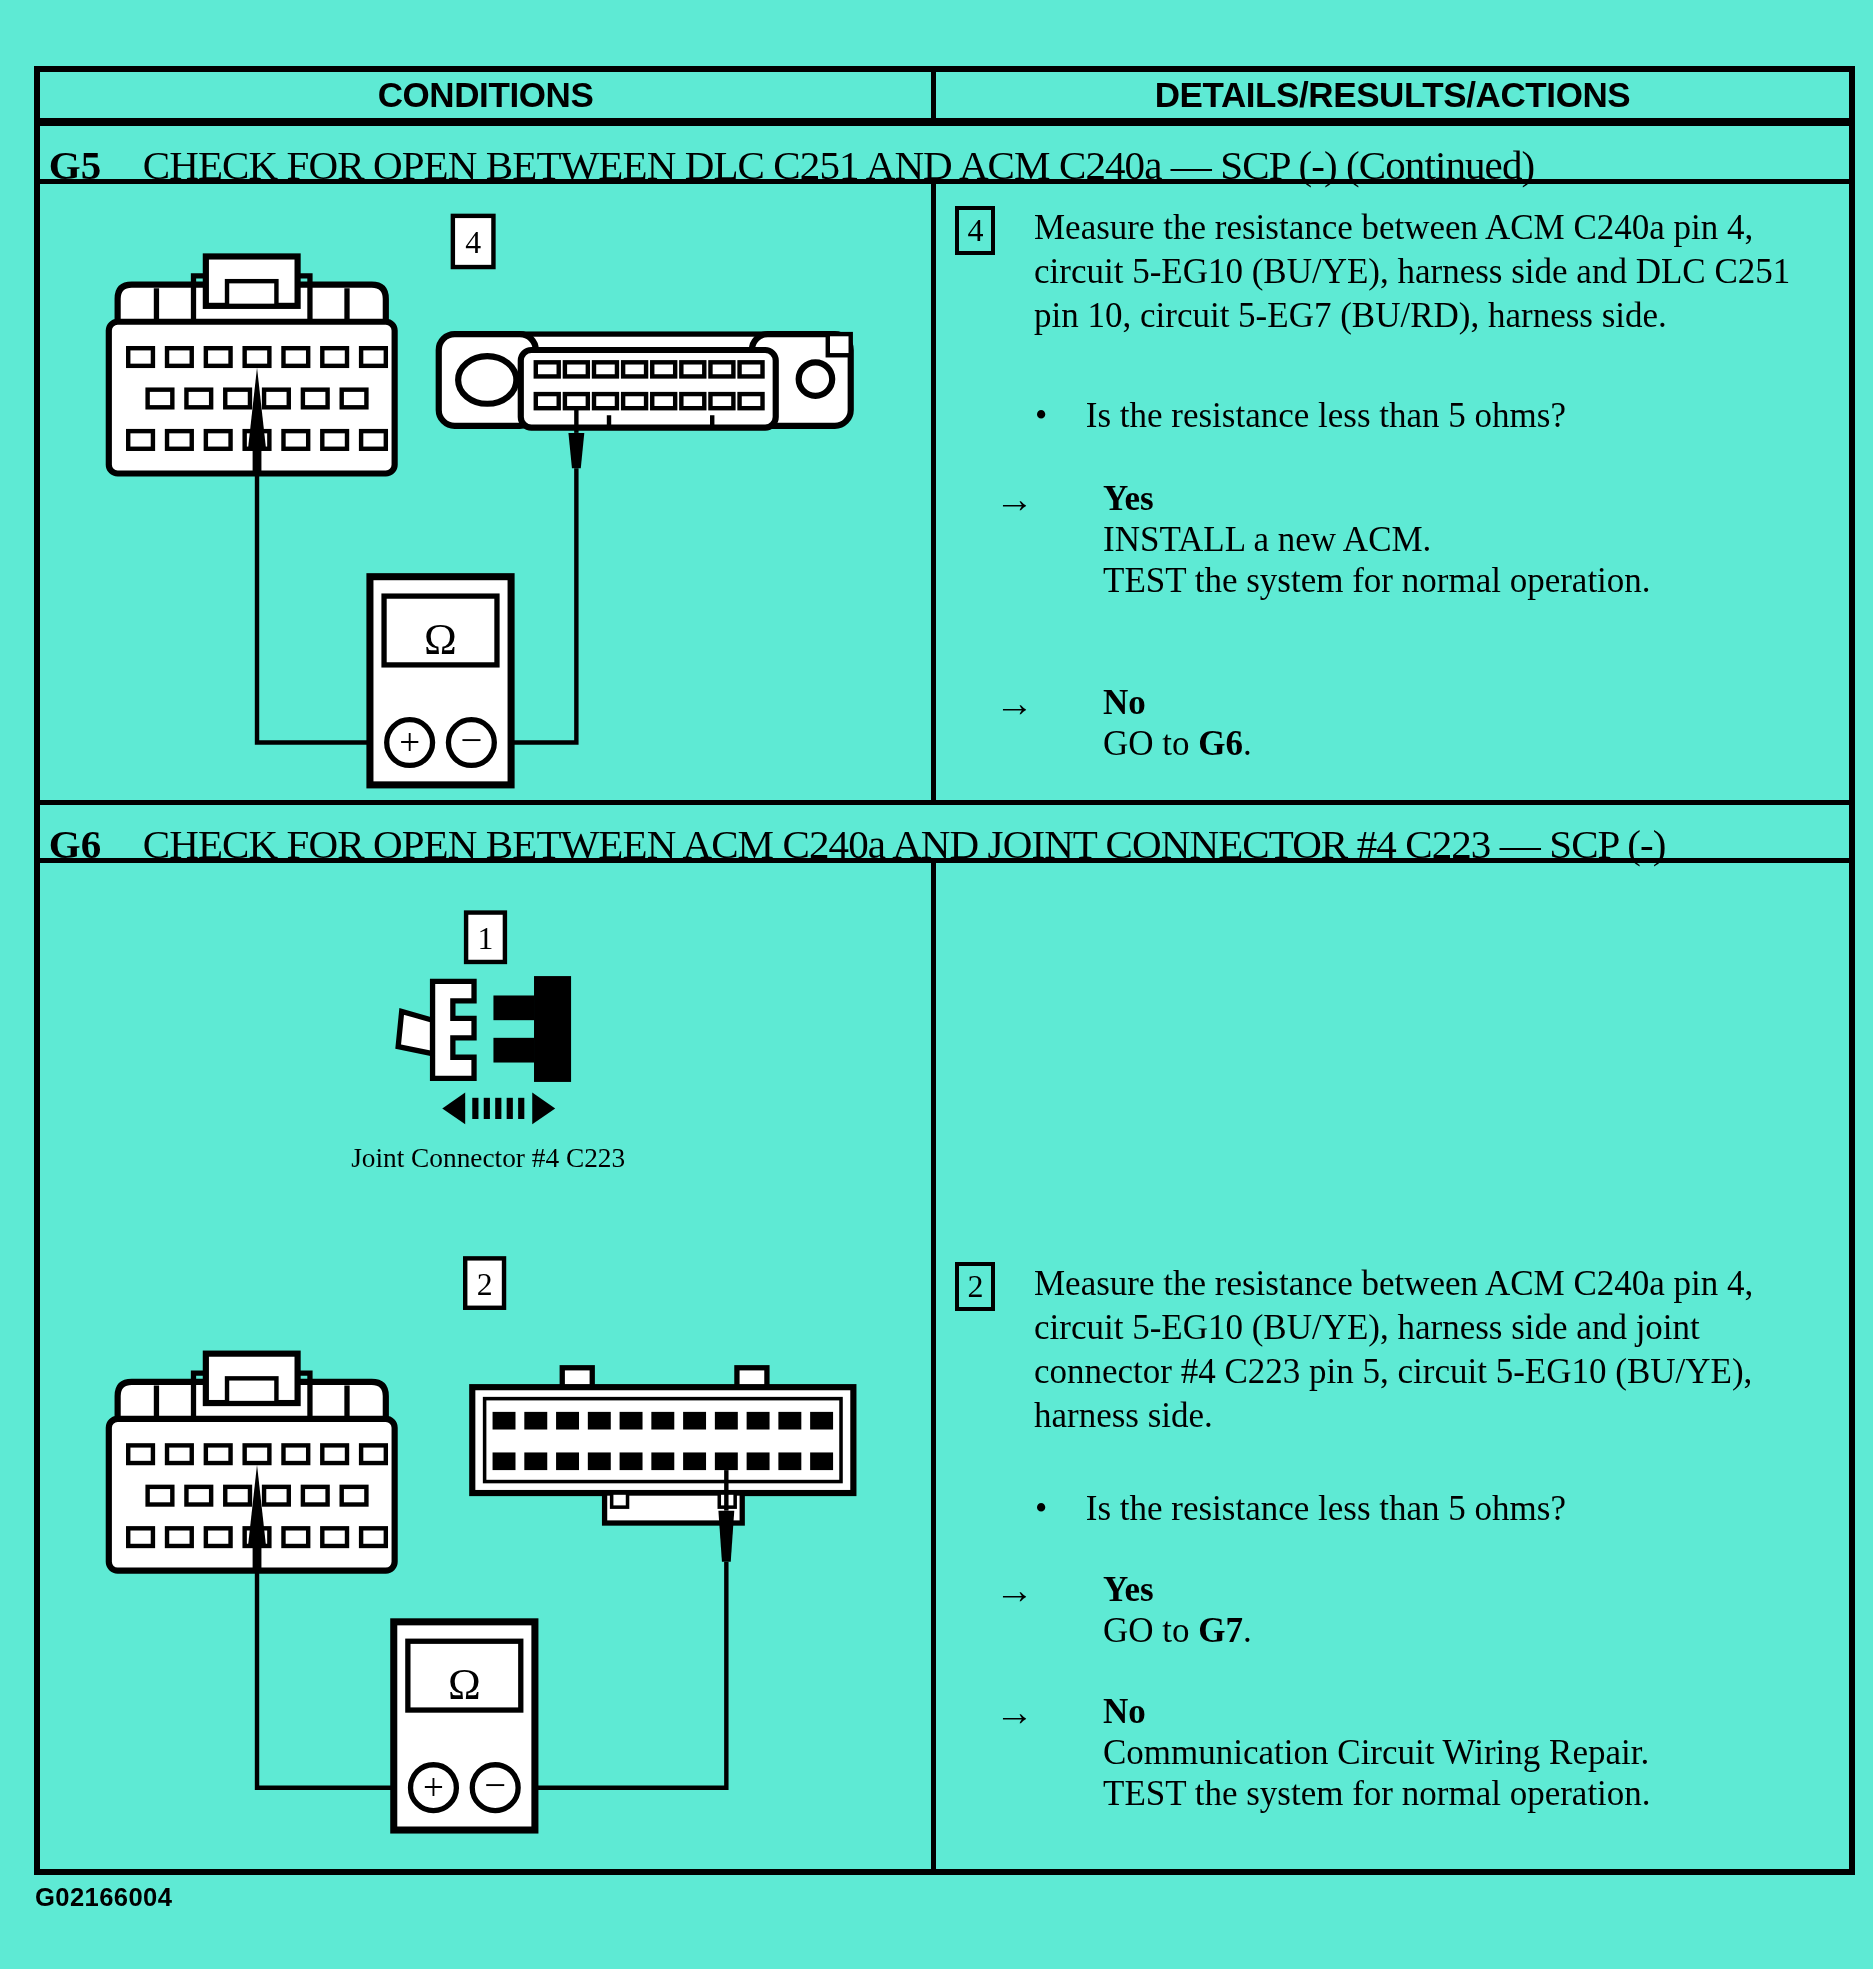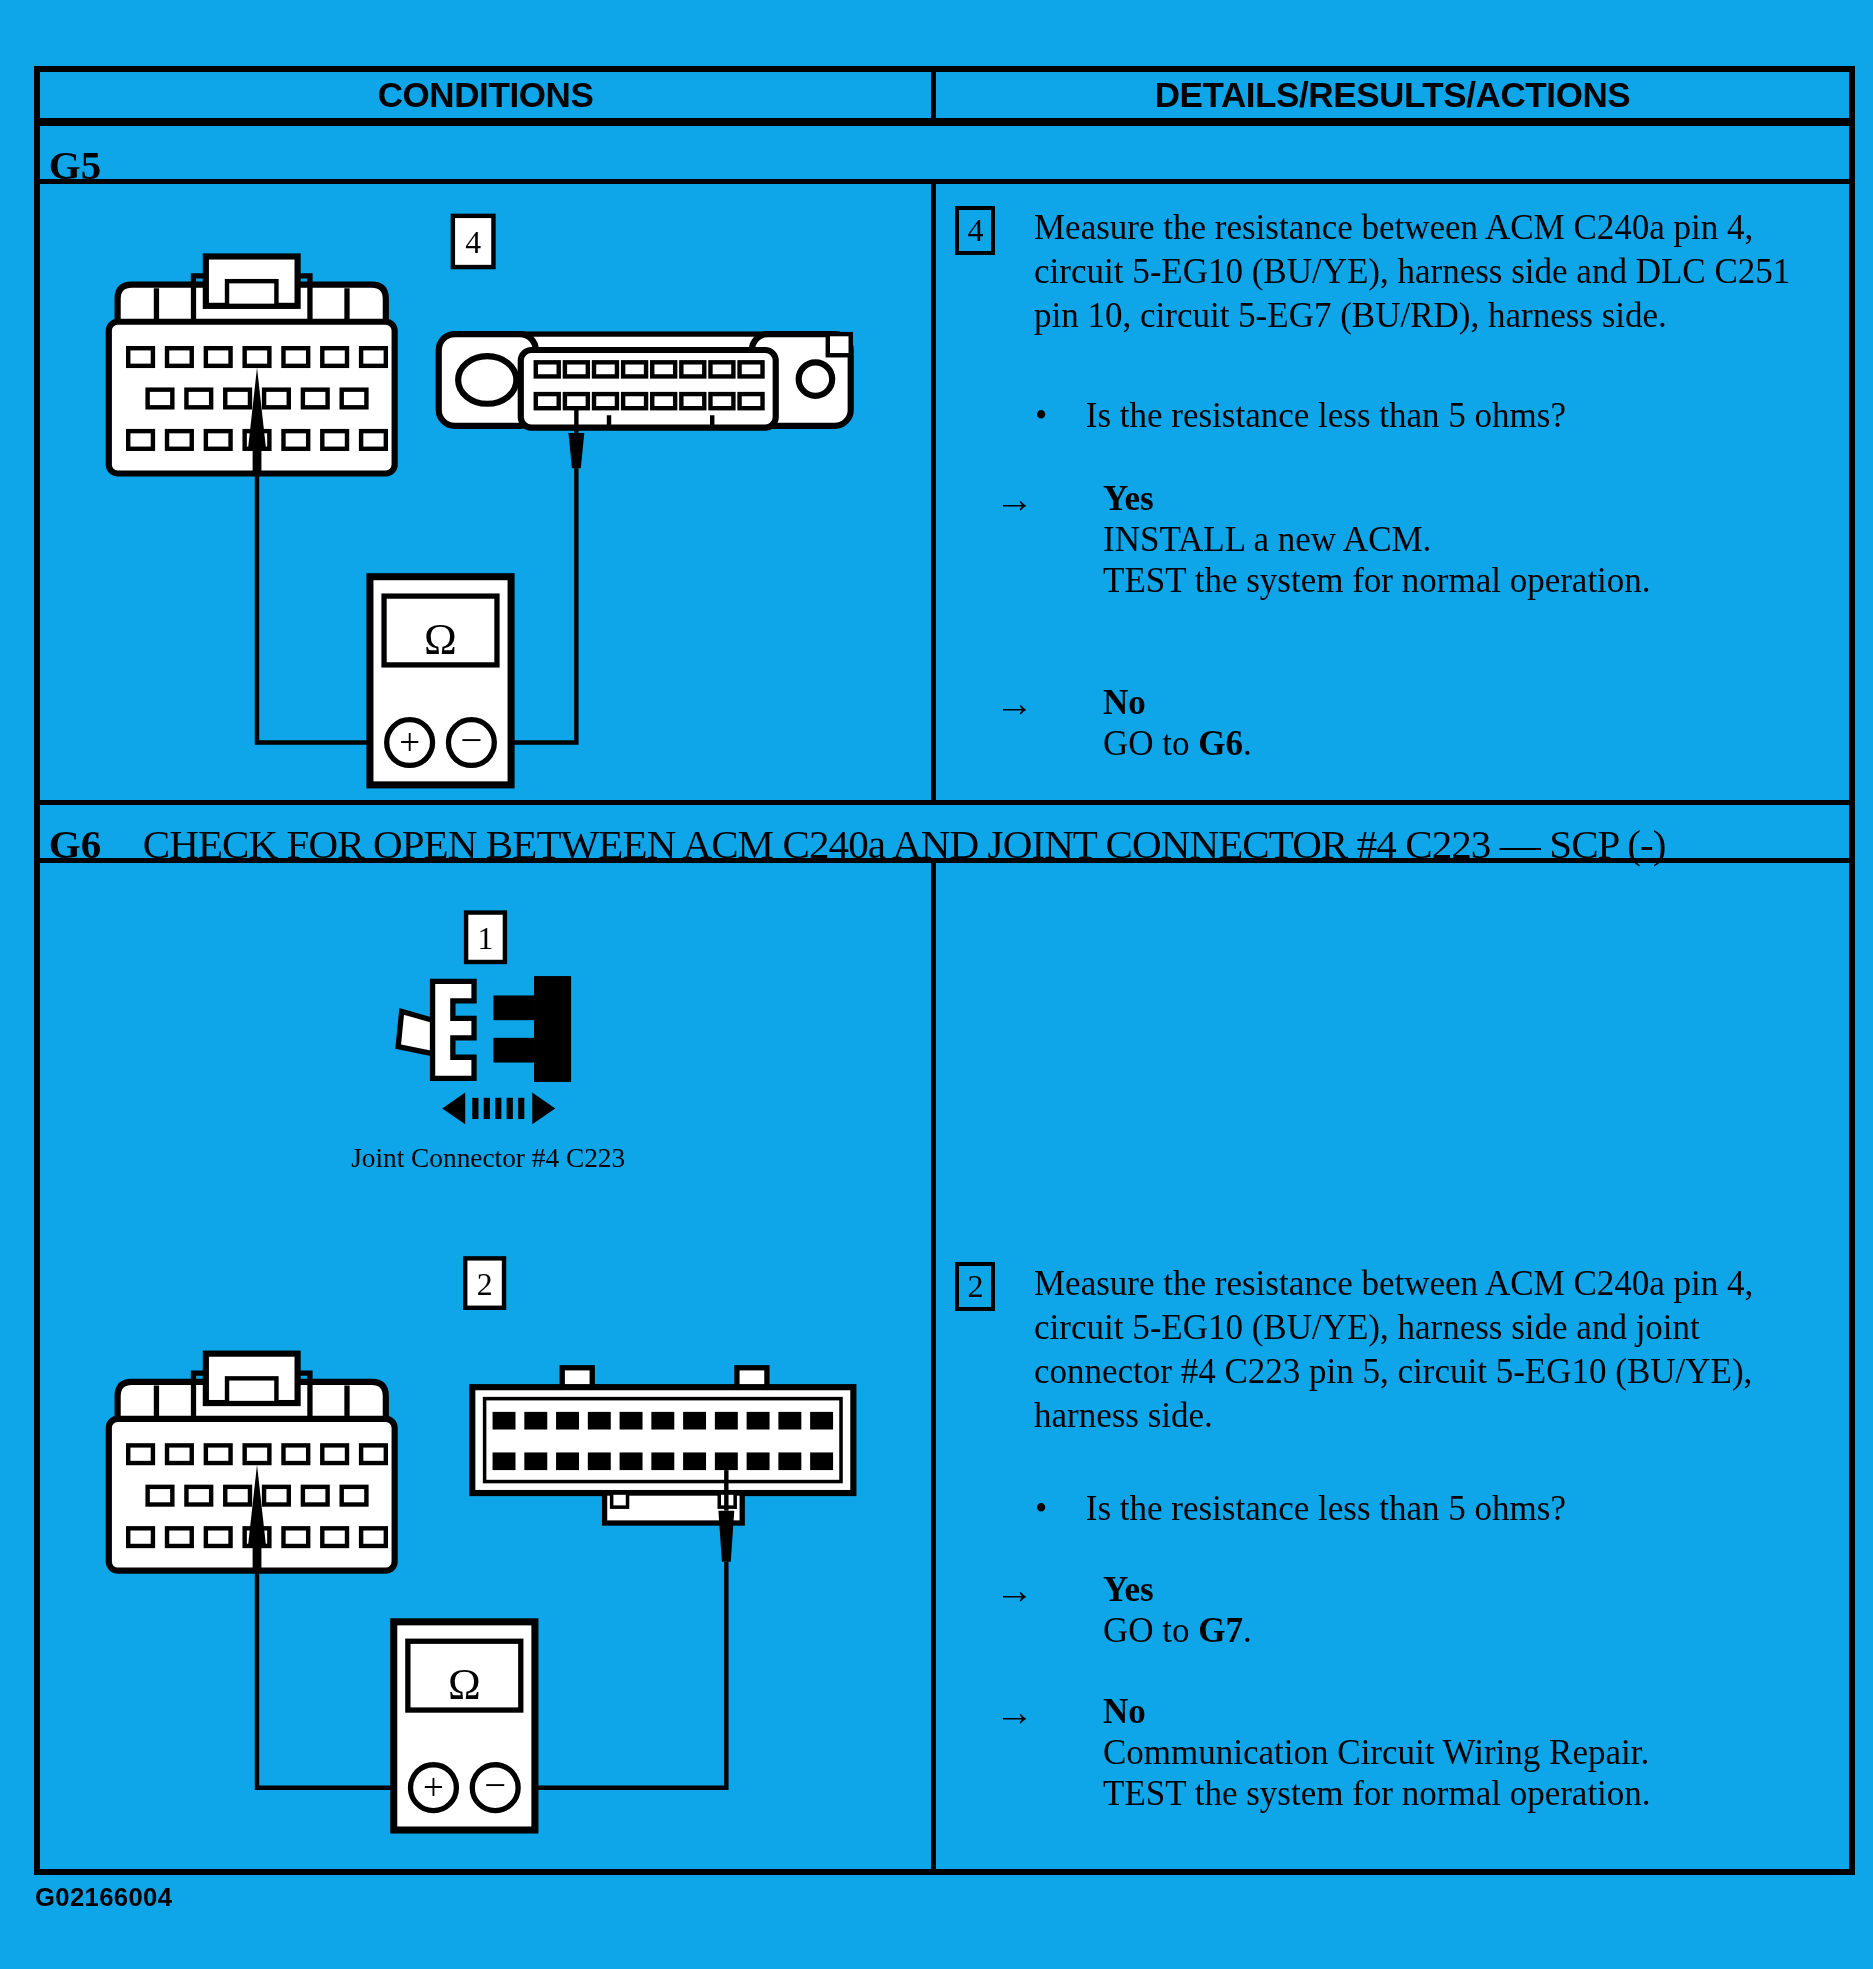--- a/index.html
+++ b/index.html
@@ -1,16 +1,16 @@
 <!DOCTYPE html>
 <html style="font-size:14px"><head>
 <meta charset="utf-8">
 <style>
   html,body { margin:0; padding:0; background:#fff; }
-  .page { position:relative; width:1874px; height:1970px; background:#0ea5e9;
+  .page { position:relative; width:1874px; height:1970px; background:#5eead4;
           font-family:"Liberation Serif", serif; color:#000; overflow:hidden; }
   .doc-table { position:absolute; left:34px; top:66px; width:1809px; height:1797px;
                border:6.2px solid #000; }
   .trow { position:absolute; left:0; width:100%; box-sizing:border-box; }
   .row-header { top:0; height:54px; border-bottom:8px solid #000; }
   .row-g5-title { top:54px; height:58px; border-bottom:5.3px solid #000; }
   .row-g5 { top:112px; height:621px; border-bottom:5.3px solid #000; }
   .row-g6-title { top:733px; height:58px; border-bottom:5.3px solid #000; }
   .row-g6 { top:791px; height:1006px; }
   .hcell { position:absolute; top:0; height:100%; display:flex; align-items:center; justify-content:center;
@@ -98,20 +98,21 @@
   <div class="doc-table">
 
     <div class="trow row-header">
       <div class="hcell left">CONDITIONS</div>
       <div class="hcell right">DETAILS/RESULTS/ACTIONS</div>
     </div>
 
     <div class="trow row-g5-title">
       <div class="title-row-inner">
         <span class="tid">G5</span>
+        <span class="ttext">CHECK FOR OPEN BETWEEN DLC C251 AND ACM C240a — SCP (-) (Continued)</span>
       </div>
     </div>
 
     <div class="trow row-g5">
       <div class="left-cell">
         <svg width="891" height="616" viewBox="0 0 1010 698">
 
           <g>
             <rect x="468" y="36" width="46" height="58" fill="#fff" stroke="#000" stroke-width="5"></rect>
             <text x="491" y="78" text-anchor="middle" class="svg-stepnum">4</text>

